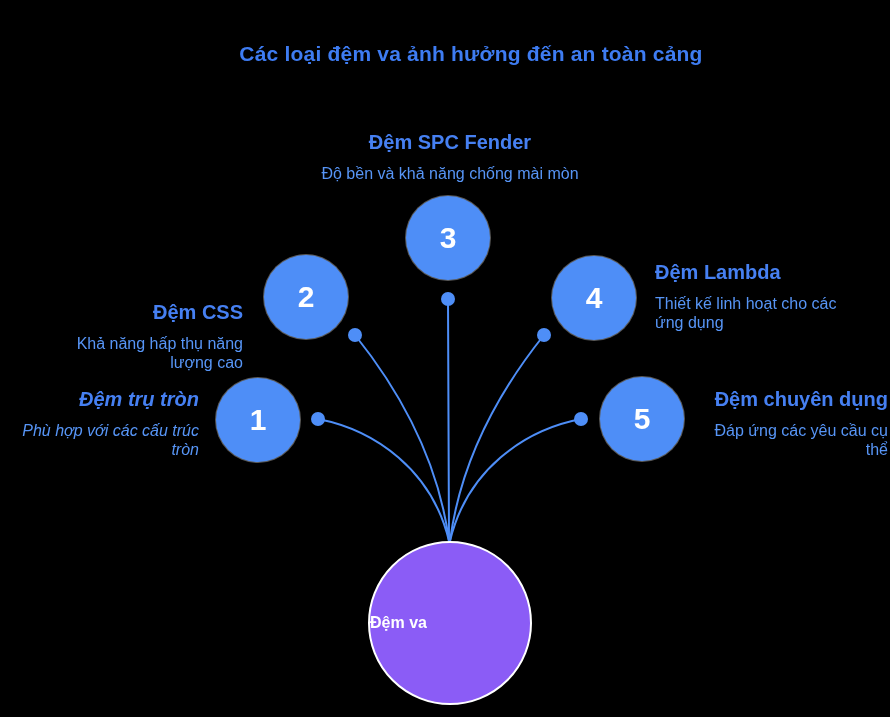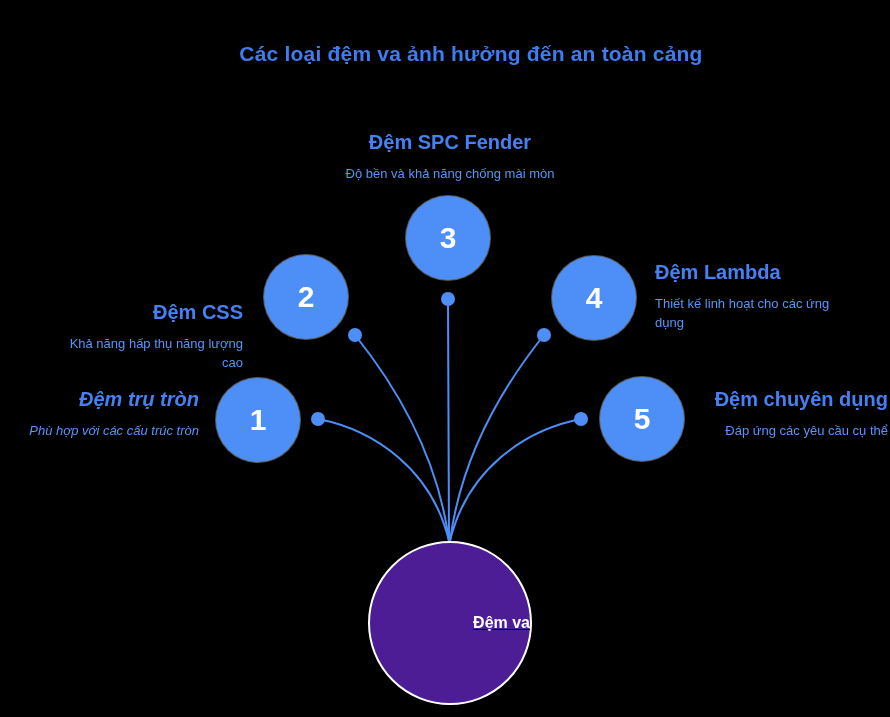--- a/index.html
+++ b/index.html
@@ -55,47 +55,46 @@
   .circle-3 { left: 406px; top: 196px; }
   .circle-4 { left: 552px; top: 256px; }
   .circle-5 { left: 600px; top: 377px; }
   .center-circle {
     position: absolute;
     left: 368px;
     top: 541px;
     width: 164px;
     height: 164px;
     border-radius: 50%;
-    background: #4c1d95;
+    background: #8b5cf6;
     border: 2px solid #ffffff;
     box-sizing: border-box;
     display: flex;
     align-items: center;
-    justify-content: flex-end;
+    justify-content: flex-start;
     z-index: 2;
-    text-decoration: underline;
   }
   .center-label {
     color: #ffffff;
     font-size: 16px;
     font-weight: 700;
   }
   .node-label {
     position: absolute;
     z-index: 2;
   }
   .node-label .node-title {
     font-size: 20px;
     font-weight: 700;
     color: #4680f2;
     line-height: 19px;
   }
   .node-label .node-desc {
     margin-top: 12px;
-    font-size: 13px;
+    font-size: 16px;
     font-weight: 400;
     color: #5795f6;
     line-height: 19px;
   }
   .label-1 { right: 691px; top: 390px; width: 200px; text-align: right; font-style: italic; }
   .label-2 { right: 647px; top: 263px; width: 180px; text-align: right; margin-top: 40px; }
   .label-3 { left: 150px;  top: 133px; width: 600px; text-align: center; }
   .label-4 { left: 655px;  top: 263px; width: 195px; text-align: left; }
   .label-5 { left: 703px;  top: 390px; width: 185px; text-align: right; }
 </style>

